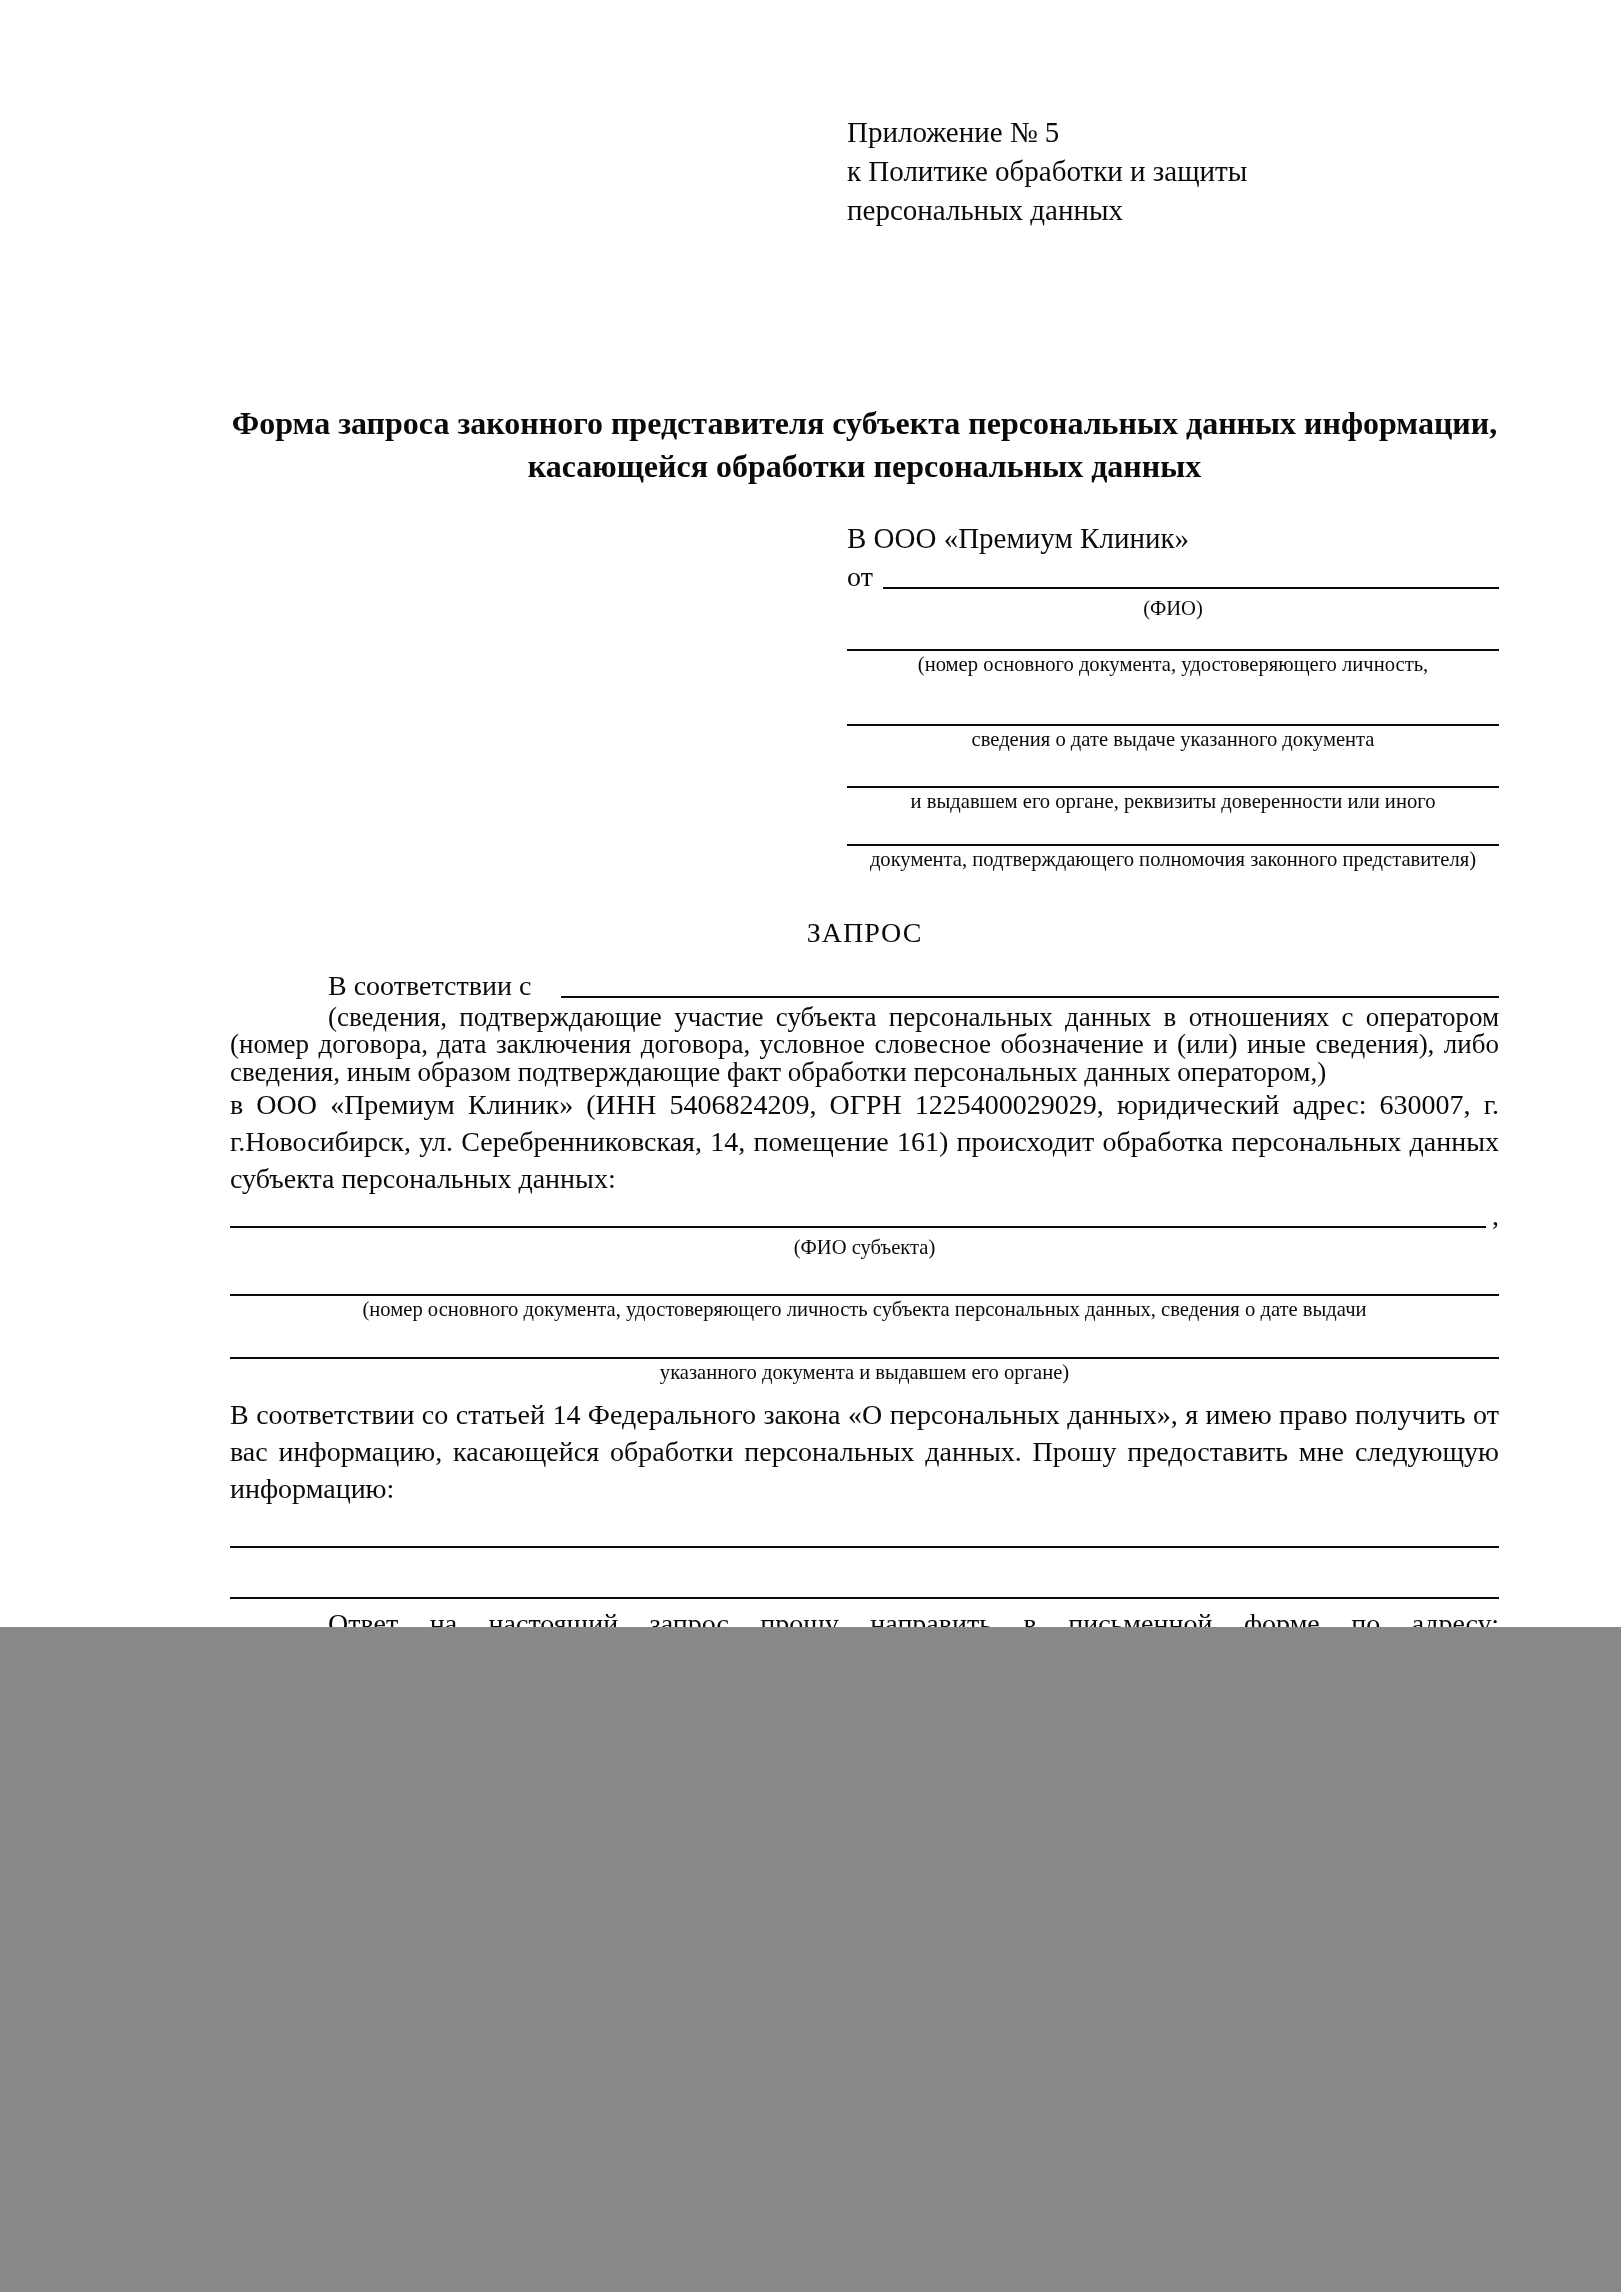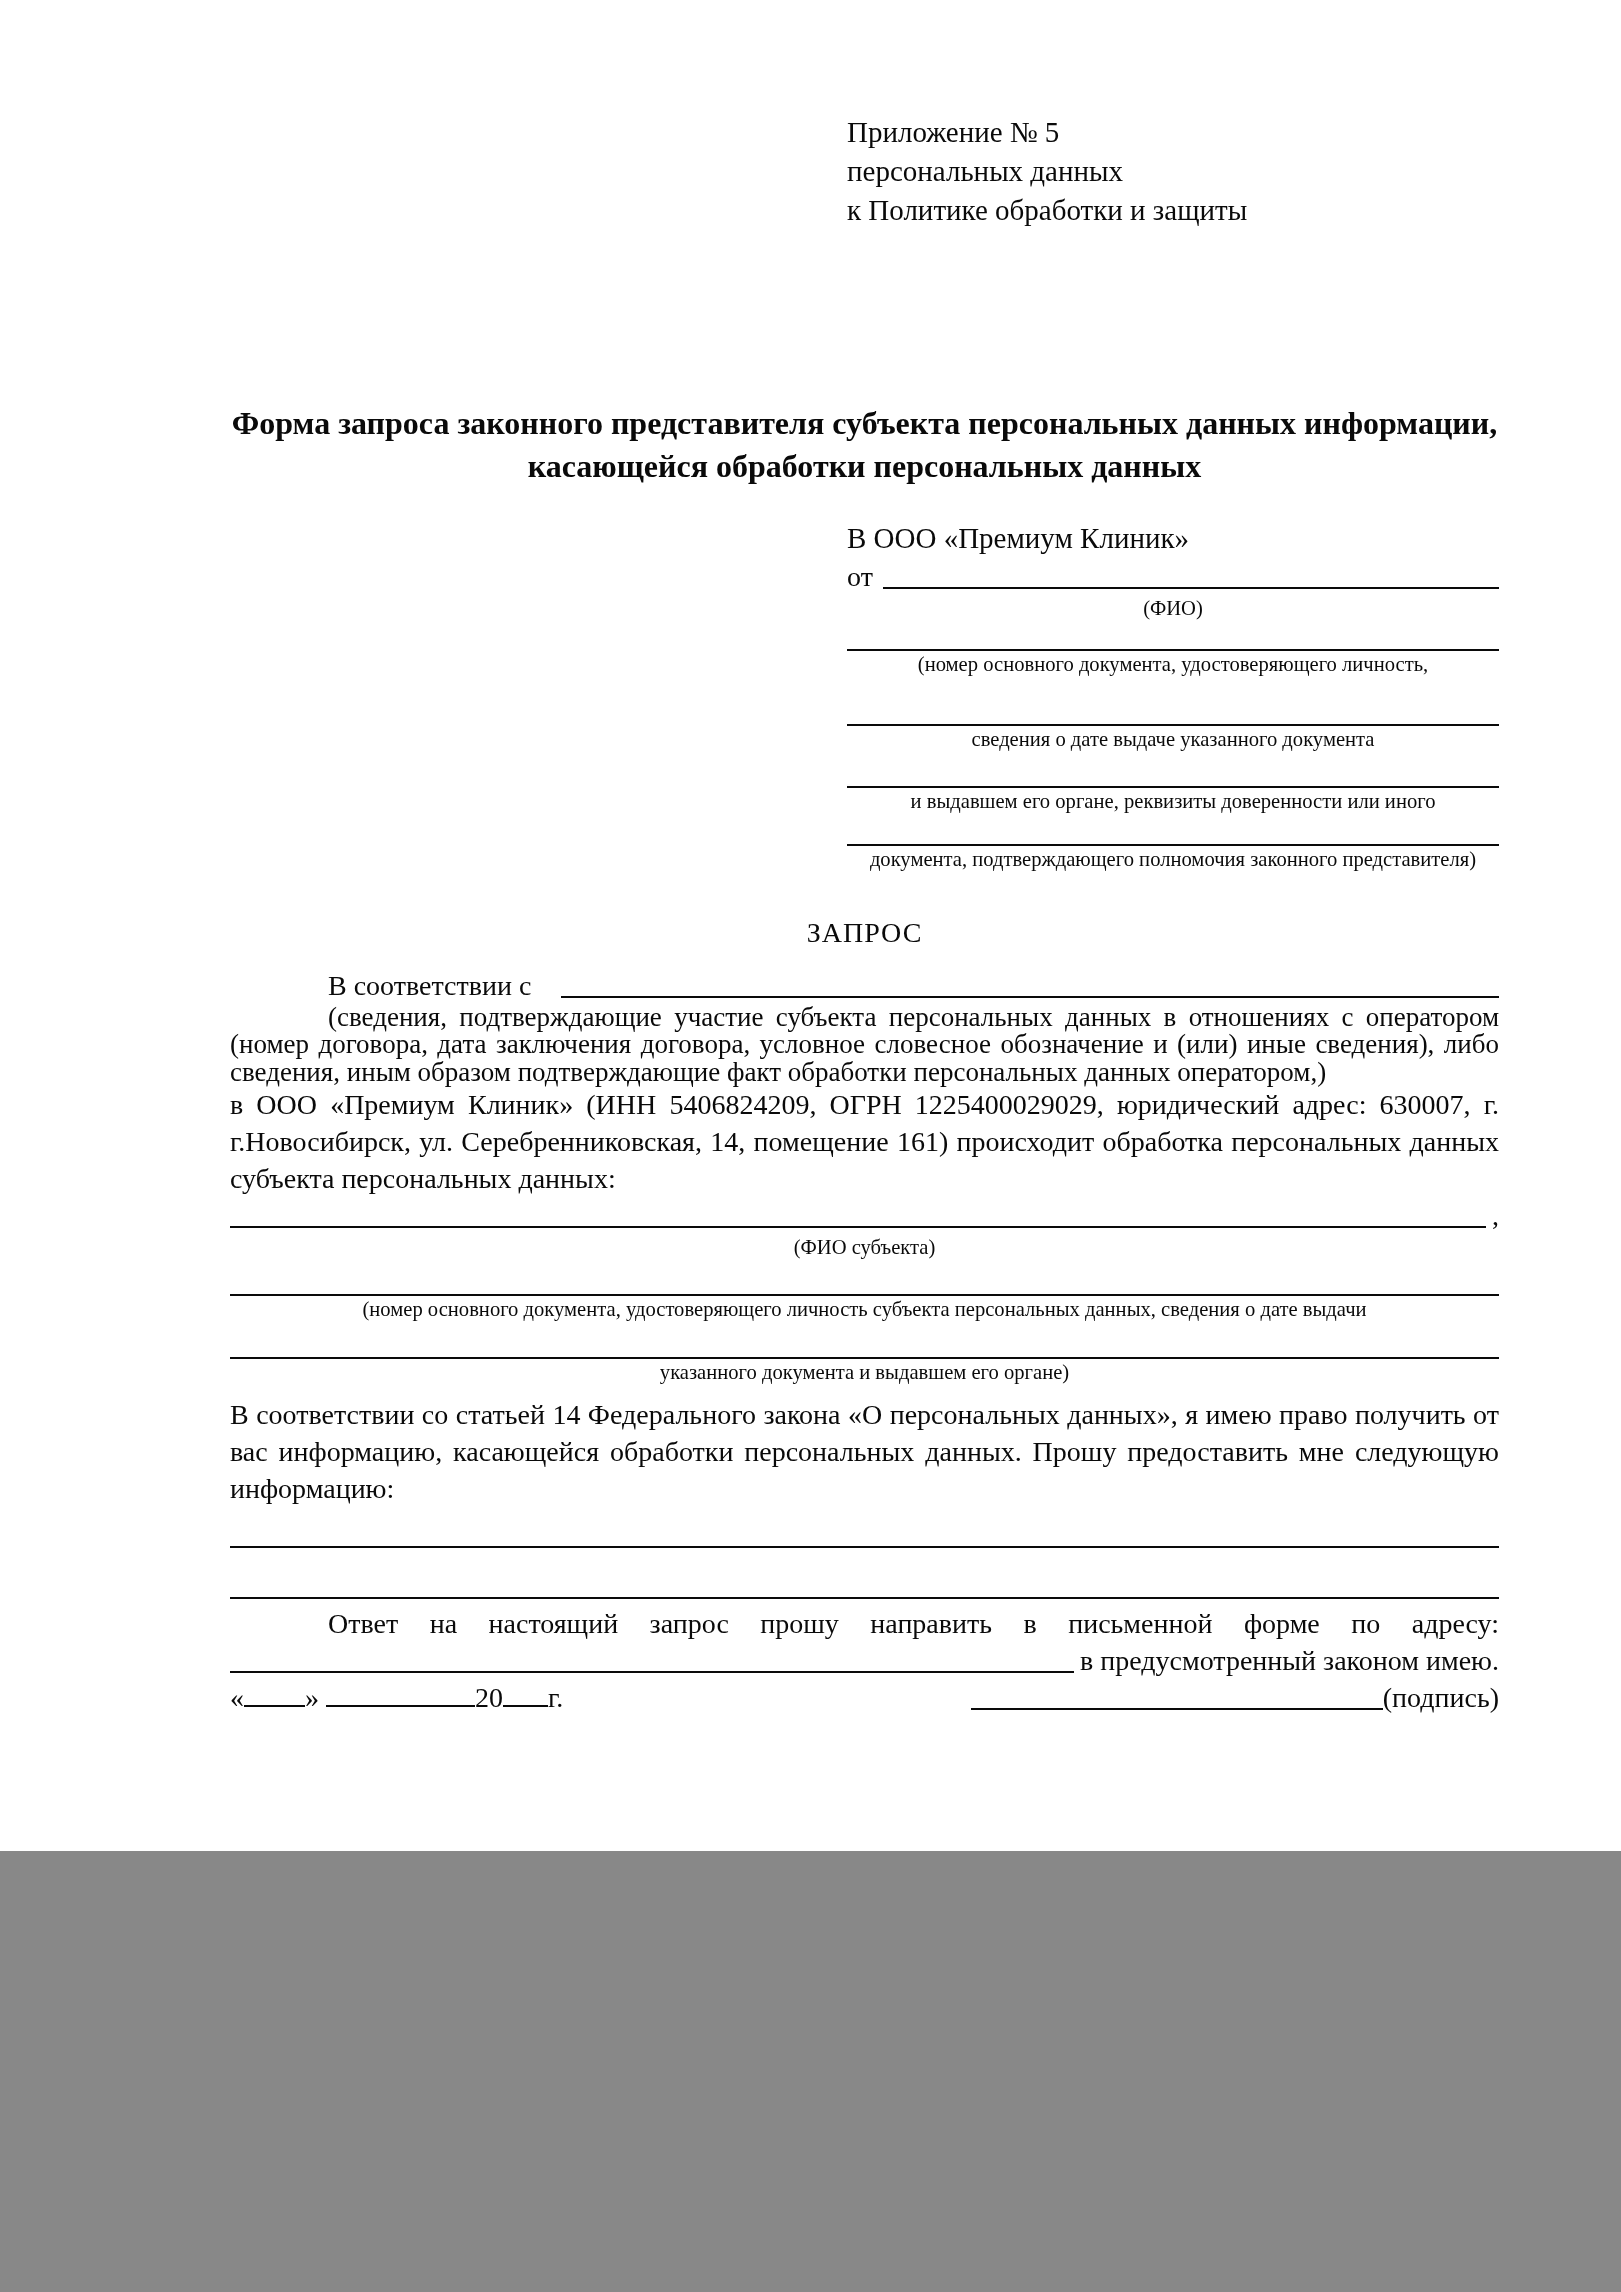--- a/index.html
+++ b/index.html
@@ -1,19 +1,19 @@
 <!DOCTYPE html>
 <html><head>
 <meta charset="utf-8">
 <style>
   * { margin: 0; padding: 0; box-sizing: border-box; }
   html, body { background: #888; }
   .page {
     width: 1621px;
-    height: 1851px;
+    height: 1627px;
     margin: 0 auto;
     background: #ffffff;
     color: #0a0a0a;
     font-family: "Liberation Serif", "DejaVu Serif", serif;
     font-size: 28px;
     line-height: 37px;
     padding: 113px 122px 0 230px;
     position: relative;
   }
 
@@ -85,22 +85,22 @@
   .sig { display: flex; align-items: flex-end; }
   .sig .seg { margin-bottom: 5.9px; }
 </style>
 </head>
 <body>
 
 <div class="page">
 
   <div class="hdr">
     <div>Приложение № 5</div>
+    <div>к Политике обработки и защиты</div>
     <div>персональных данных</div>
-    <div>к Политике обработки и защиты</div>
   </div>
 
   <div class="title">Форма запроса законного представителя субъекта персональных данных информации, касающейся обработки персональных данных</div>
 
   <div class="addr">
     <div class="addr-to">В ООО «Премиум Клиник»</div>
     <div class="row">
       <span class="lbl">от</span>
       <span class="fill"></span>
     </div>

